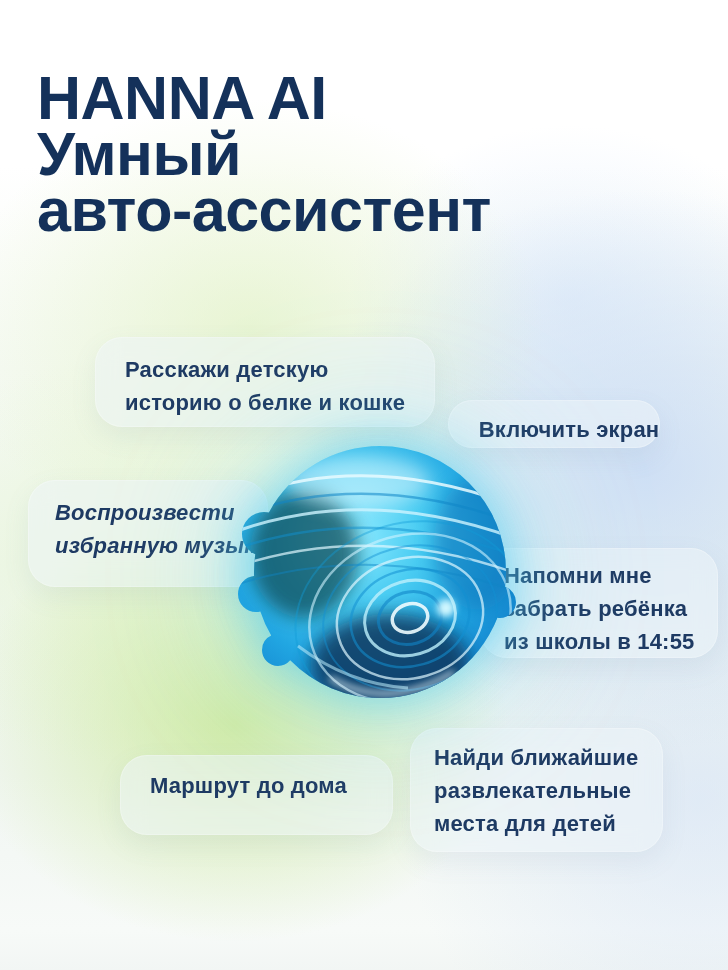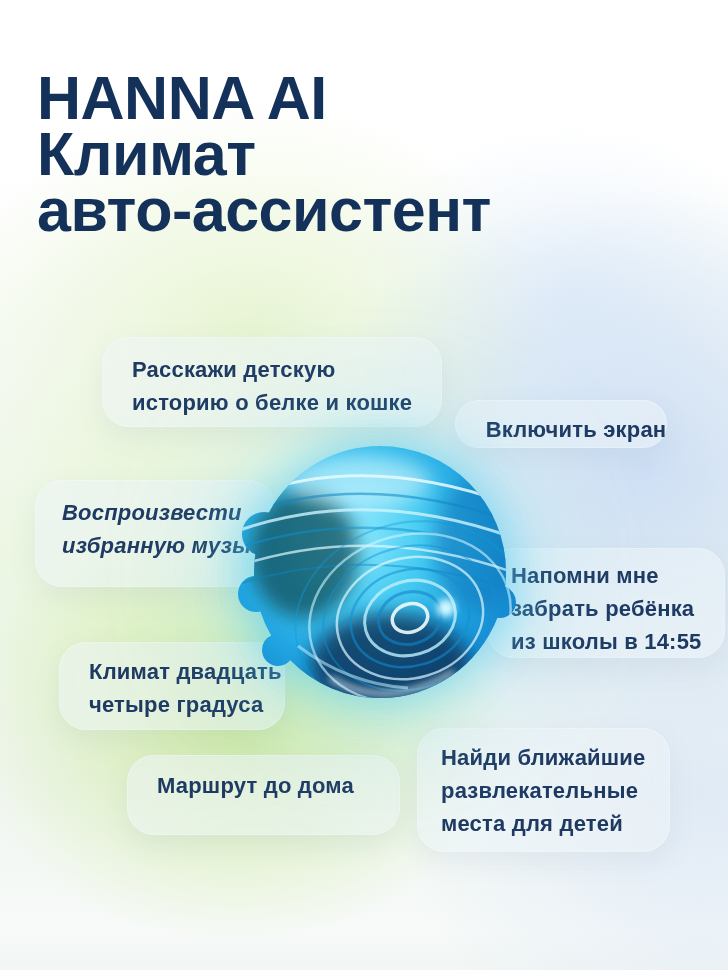--- a/index.html
+++ b/index.html
@@ -38,21 +38,20 @@
     background: rgba(236, 244, 248, 0.55);
     box-shadow: 0 10px 26px rgba(110, 140, 170, 0.10), inset 0 0 0 1px rgba(255,255,255,0.25);
     backdrop-filter: blur(12px);
     -webkit-backdrop-filter: blur(12px);
     color: #1e3a63;
     font-size: 22px;
     line-height: 33px;
     font-weight: 600;
     letter-spacing: 0.2px;
     z-index: 2;
-    margin-left: 7px;
   }
   .bubble .line { display: block; white-space: nowrap; }
 
   .bubble-story    { left: 95px;  top: 337px; width: 340px; height: 90px;  padding: 16px 0 0 30px; }
   .bubble-screen   { left: 448px; top: 400px; width: 212px; height: 48px;  padding: 13px 0 0 30px; text-align: center; }
   .bubble-music    { left: 28px;  top: 480px; width: 240px; height: 107px;  padding: 16px 0 0 27px; font-style: italic; }
   .bubble-reminder { left: 480px; top: 548px; width: 238px; height: 110px; padding: 11px 0 0 24px; }
   .bubble-climate  { left: 52px;  top: 642px; width: 226px; height: 88px;  padding: 13px 0 0 30px; }
   .bubble-route    { left: 120px; top: 755px; width: 273px; height: 80px;  padding: 14px 0 0 30px; }
   .bubble-places   { left: 410px; top: 728px; width: 253px; height: 124px; padding: 13px 0 0 24px; }
@@ -68,21 +67,21 @@
   }
   .orb svg { display: block; }
 </style>
 </head>
 <body>
 
 <div class="stage">
 
   <div class="title">
     <span class="line" style="display:block">HANNA AI</span>
-    <span class="line" style="display:block">Климат</span>
+    <span class="line" style="display:block">Умный</span>
     <span class="line" style="display:block">авто-ассистент</span>
   </div>
 
   <div class="orb">
     <svg width="280" height="288" viewBox="0 0 280 288" aria-hidden="true">
       <defs>
         <radialGradient id="orbBase" cx="42%" cy="38%" r="78%">
           <stop offset="0%" stop-color="#8deaff"></stop>
           <stop offset="30%" stop-color="#49ccf2"></stop>
           <stop offset="58%" stop-color="#21a6e2"></stop>
@@ -148,24 +147,20 @@
     <span class="line">Воспроизвести</span>
     <span class="line">избранную музыку</span>
   </div>
 
   <div class="bubble bubble-reminder">
     <span class="line">Напомни мне</span>
     <span class="line">забрать ребёнка</span>
     <span class="line">из школы в 14:55</span>
   </div>
 
-  <div class="bubble bubble-climate">
-    <span class="line">Климат двадцать</span>
-    <span class="line">четыре градуса</span>
-  </div>
 
   <div class="bubble bubble-route">
     <span class="line">Маршрут до дома</span>
   </div>
 
   <div class="bubble bubble-places">
     <span class="line">Найди ближайшие</span>
     <span class="line">развлекательные</span>
     <span class="line">места для детей</span>
   </div>

